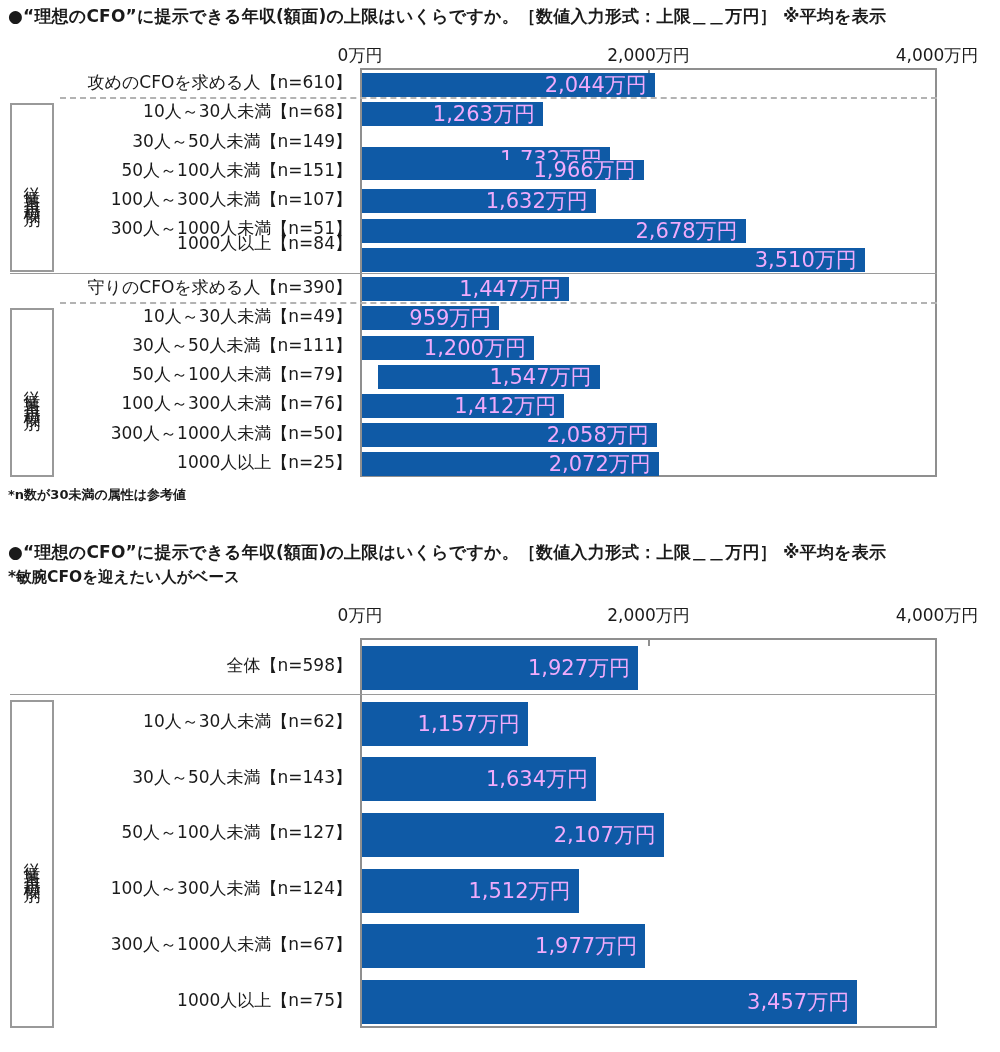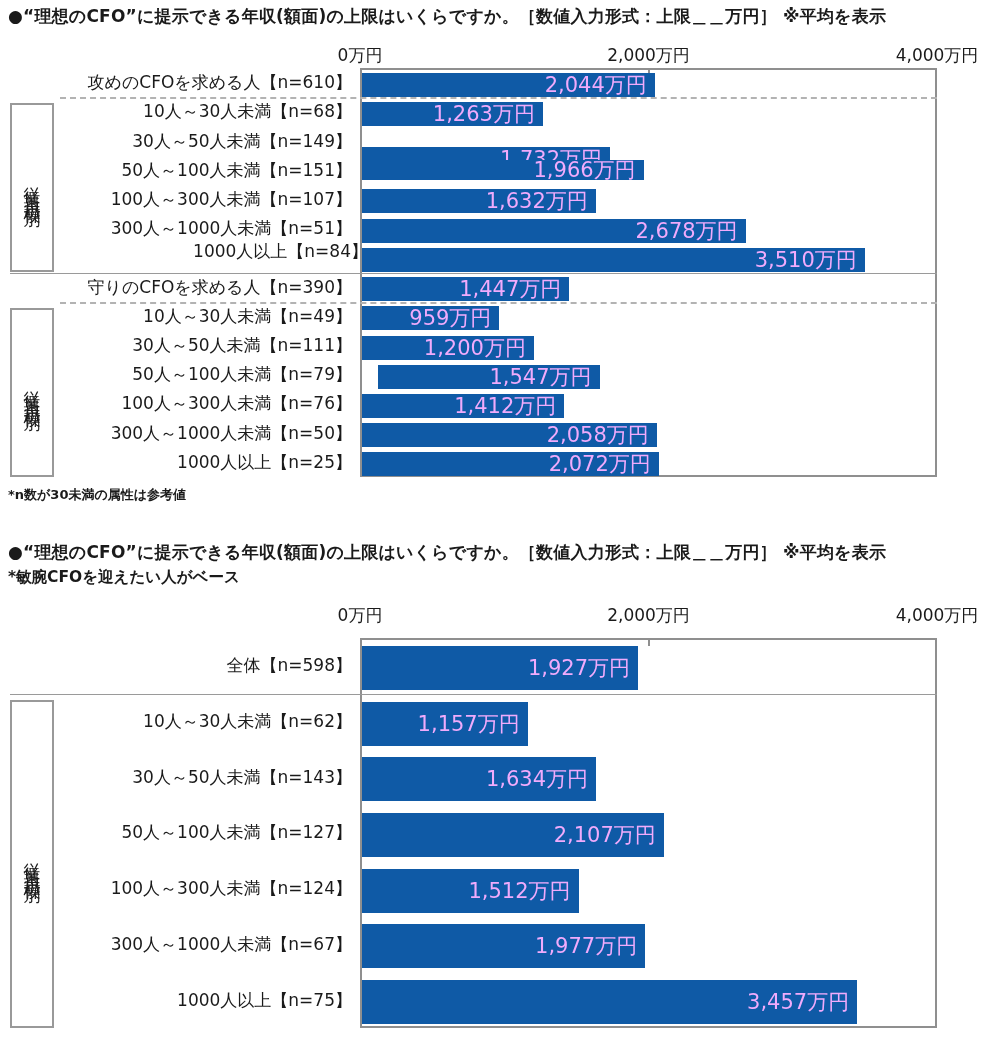--- a/index.html
+++ b/index.html
@@ -79,21 +79,21 @@
           <span class="bar-value">2,072万円</span>
         </div>
       </div>
       <div class="row-label" style="top: 68px; height: 29.2143px;">攻めのCFOを求める人【n=610】</div>
       <div class="divider-dashed" style="left: 60px; width: 877px; top: 97.2143px;"></div>
       <div class="row-label" style="top: 97.2143px; height: 29.2143px;">10人～30人未満【n=68】</div>
       <div class="row-label" style="top: 126.429px; height: 29.2143px;">30人～50人未満【n=149】</div>
       <div class="row-label" style="top: 155.643px; height: 29.2143px;">50人～100人未満【n=151】</div>
       <div class="row-label" style="top: 184.857px; height: 29.2143px;">100人～300人未満【n=107】</div>
       <div class="row-label" style="top: 214.071px; height: 29.2143px;">300人～1000人未満【n=51】</div>
-      <div class="row-label" style="top: 237px; height: 29.2143px; padding-left: 16px;">1000人以上【n=84】</div>
+      <div class="row-label" style="top: 229px; height: 29.2143px;">1000人以上【n=84】</div>
       <div class="divider-solid" style="left: 10px; width: 927px; top: 272.5px;"></div>
       <div class="row-label" style="top: 272.5px; height: 29.2143px;">守りのCFOを求める人【n=390】</div>
       <div class="divider-dashed" style="left: 60px; width: 877px; top: 301.714px;"></div>
       <div class="row-label" style="top: 301.714px; height: 29.2143px;">10人～30人未満【n=49】</div>
       <div class="row-label" style="top: 330.929px; height: 29.2143px;">30人～50人未満【n=111】</div>
       <div class="row-label" style="top: 360.143px; height: 29.2143px;">50人～100人未満【n=79】</div>
       <div class="row-label" style="top: 389.357px; height: 29.2143px;">100人～300人未満【n=76】</div>
       <div class="row-label" style="top: 418.571px; height: 29.2143px;">300人～1000人未満【n=50】</div>
       <div class="row-label" style="top: 447.786px; height: 29.2143px;">1000人以上【n=25】</div>
       <div class="side-box" style="top: 103.214px; height: 169.286px;">

